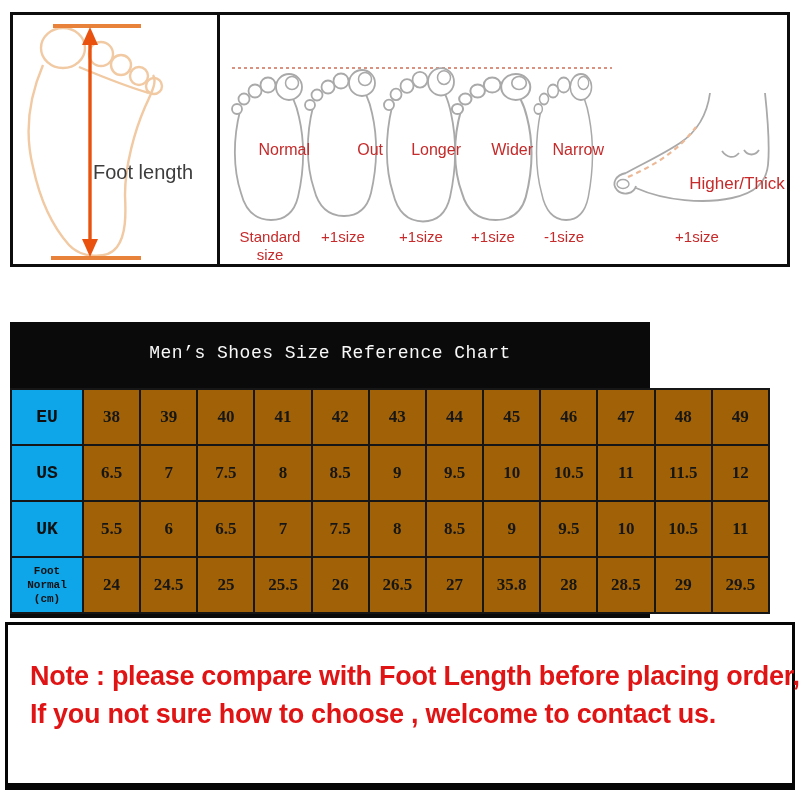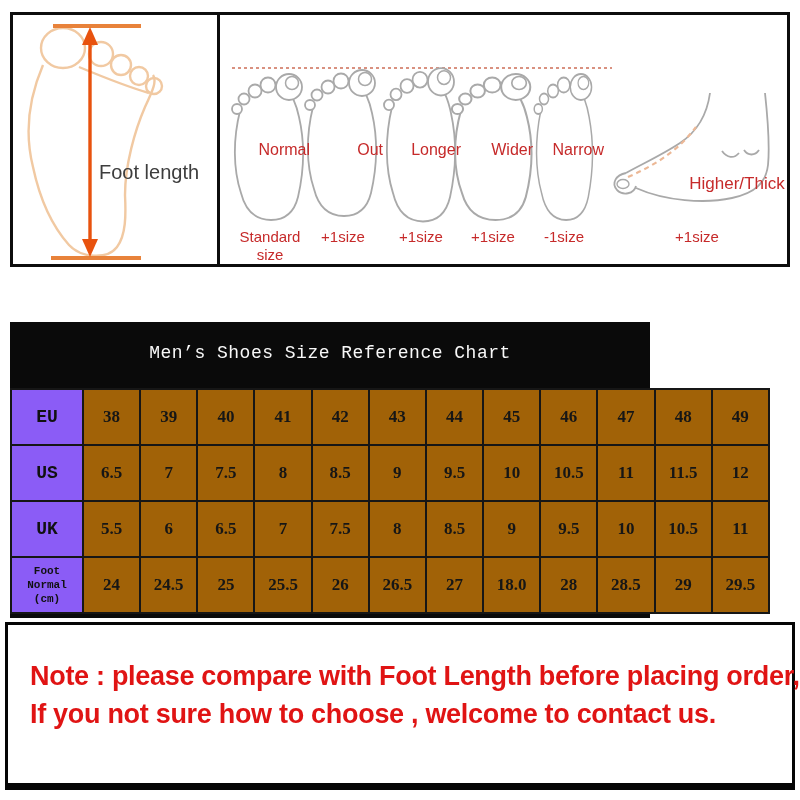--- a/index.html
+++ b/index.html
@@ -4,37 +4,37 @@
 <style>
   html,body{margin:0;padding:0;background:#ffffff;}
   .sheet{position:relative;width:800px;height:800px;background:#ffffff;overflow:hidden;
          font-family:"Liberation Sans",sans-serif;}
   
   .panel{position:absolute;border:3px solid #0d0d0d;background:#ffffff;box-sizing:border-box;}
   .panel-left{left:10px;top:12px;width:210px;height:255px;}
   .panel-right{left:220px;top:12px;width:570px;height:255px;border-left:none;}
   .panel svg{position:absolute;left:0;top:0;}
   .measure-label{position:absolute;left:80px;top:146px;color:#3d3d3d;
-                 font:20px "Liberation Sans",sans-serif;white-space:nowrap;padding-left:6px;}
+                 font:20px "Liberation Sans",sans-serif;white-space:nowrap;}
   .fit-label{position:absolute;top:126px;width:80px;text-align:right;color:#c62a2a;
              font:16px "Liberation Sans",sans-serif;}
   .fit-size{position:absolute;top:213px;width:84px;text-align:center;color:#c62a2a;
             font:15px "Liberation Sans",sans-serif;line-height:18px;}
   .ht-label{position:absolute;left:450px;top:159px;width:134px;text-align:center;color:#c62a2a;
             font:17px "Liberation Sans",sans-serif;}
   .ht-size{position:absolute;left:435px;top:213px;width:84px;text-align:center;color:#c62a2a;
            font:15px "Liberation Sans",sans-serif;}
   
   .chart-block{position:absolute;left:10px;top:322px;width:640px;height:296px;background:#0a0a0a;}
   .chart-title{padding-top:21px;height:45px;text-align:center;color:#f8f8f8;
                font:18px "Liberation Mono",monospace;letter-spacing:.5px;}
   table.size-table{border-collapse:collapse;margin:0 auto;width:760px;table-layout:fixed;}
   table.size-table th,table.size-table td{border:2px solid #161616;background:#a16207;
                height:56px;text-align:center;vertical-align:middle;padding:0 1px;box-sizing:border-box;}
-  table.size-table th{background:#8b5cf6;color:#111;font:bold 18px "Liberation Mono",monospace;}
+  table.size-table th{background:#0ea5e9;color:#111;font:bold 18px "Liberation Mono",monospace;}
   table.size-table th.small{font:bold 11px "Liberation Mono",monospace;line-height:14px;}
   table.size-table td{font:bold 17px "Liberation Serif",serif;color:#161616;}
   col.lbl{width:72px;}
   
   .note-box{position:absolute;left:5px;top:622px;width:790px;height:168px;box-sizing:border-box;
             border:3px solid #050505;border-bottom-width:7px;background:#fff;}
   .note-line{position:absolute;left:22px;color:#e01414;font:bold 27px "Liberation Sans",sans-serif;
              letter-spacing:-.3px;white-space:nowrap;}
   .note-line.l1{top:36px;}
   .note-line.l2{top:74px;}
@@ -180,21 +180,21 @@
           </tr>
           <tr>
             <th class="small">Foot Normal (cm)</th>
             <td>24</td>
             <td>24.5</td>
             <td>25</td>
             <td>25.5</td>
             <td>26</td>
             <td>26.5</td>
             <td>27</td>
-            <td>18.0</td>
+            <td>35.8</td>
             <td>28</td>
             <td>28.5</td>
             <td>29</td>
             <td>29.5</td>
           </tr>
         </tbody>
     </table>
   </div>
 
   <div class="note-box">

